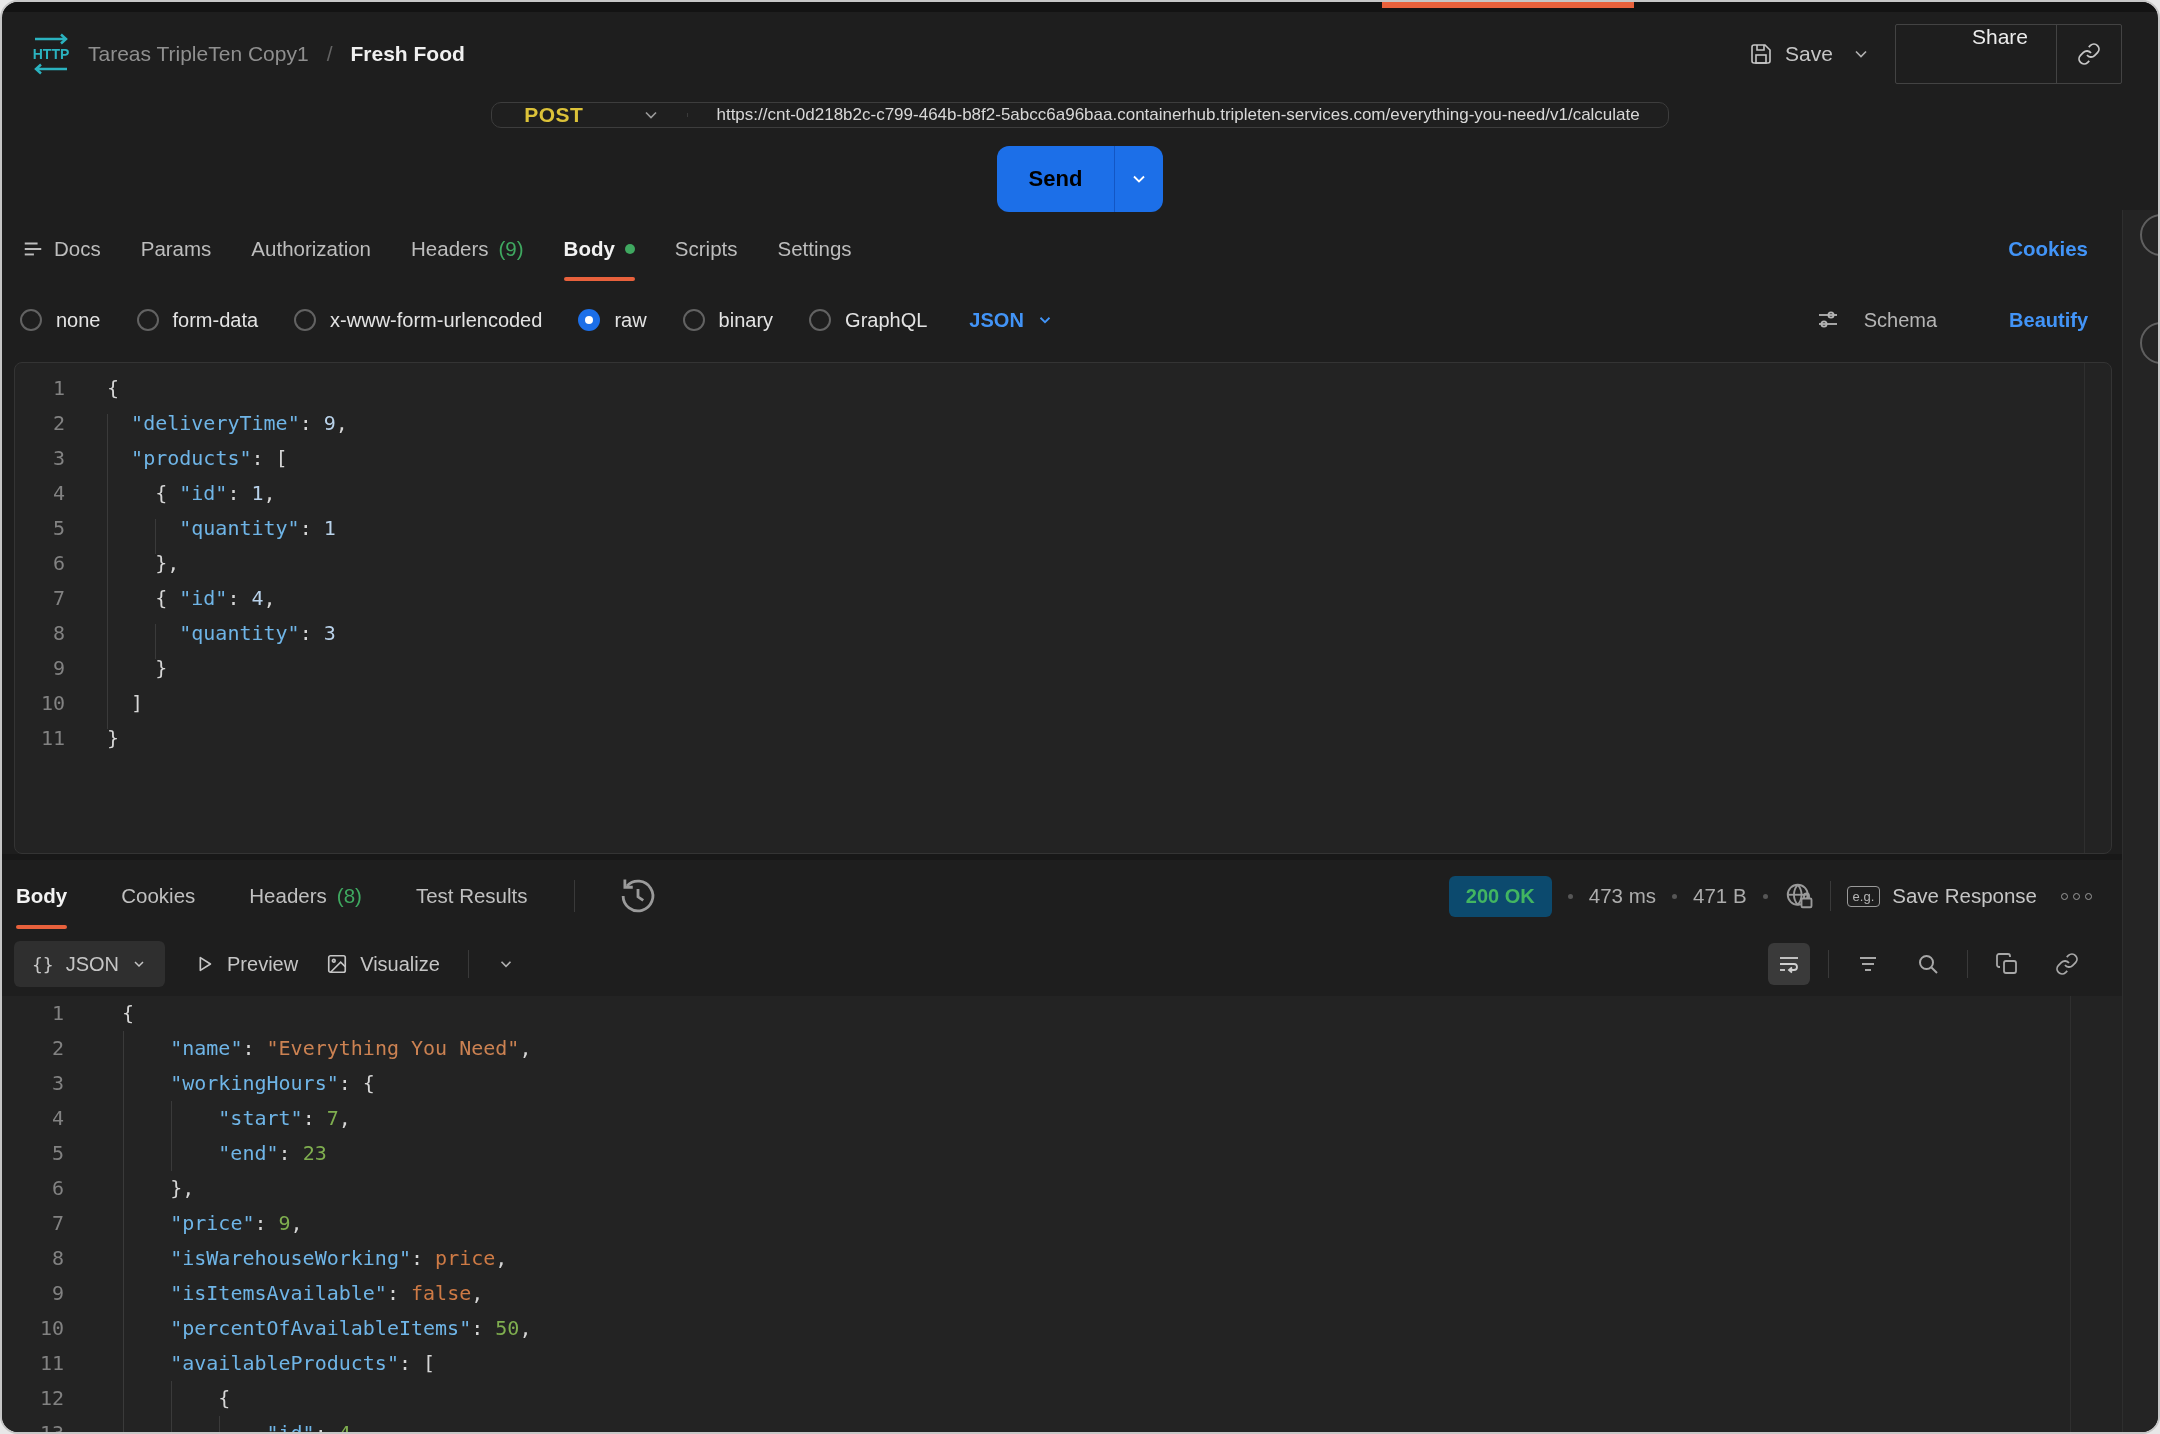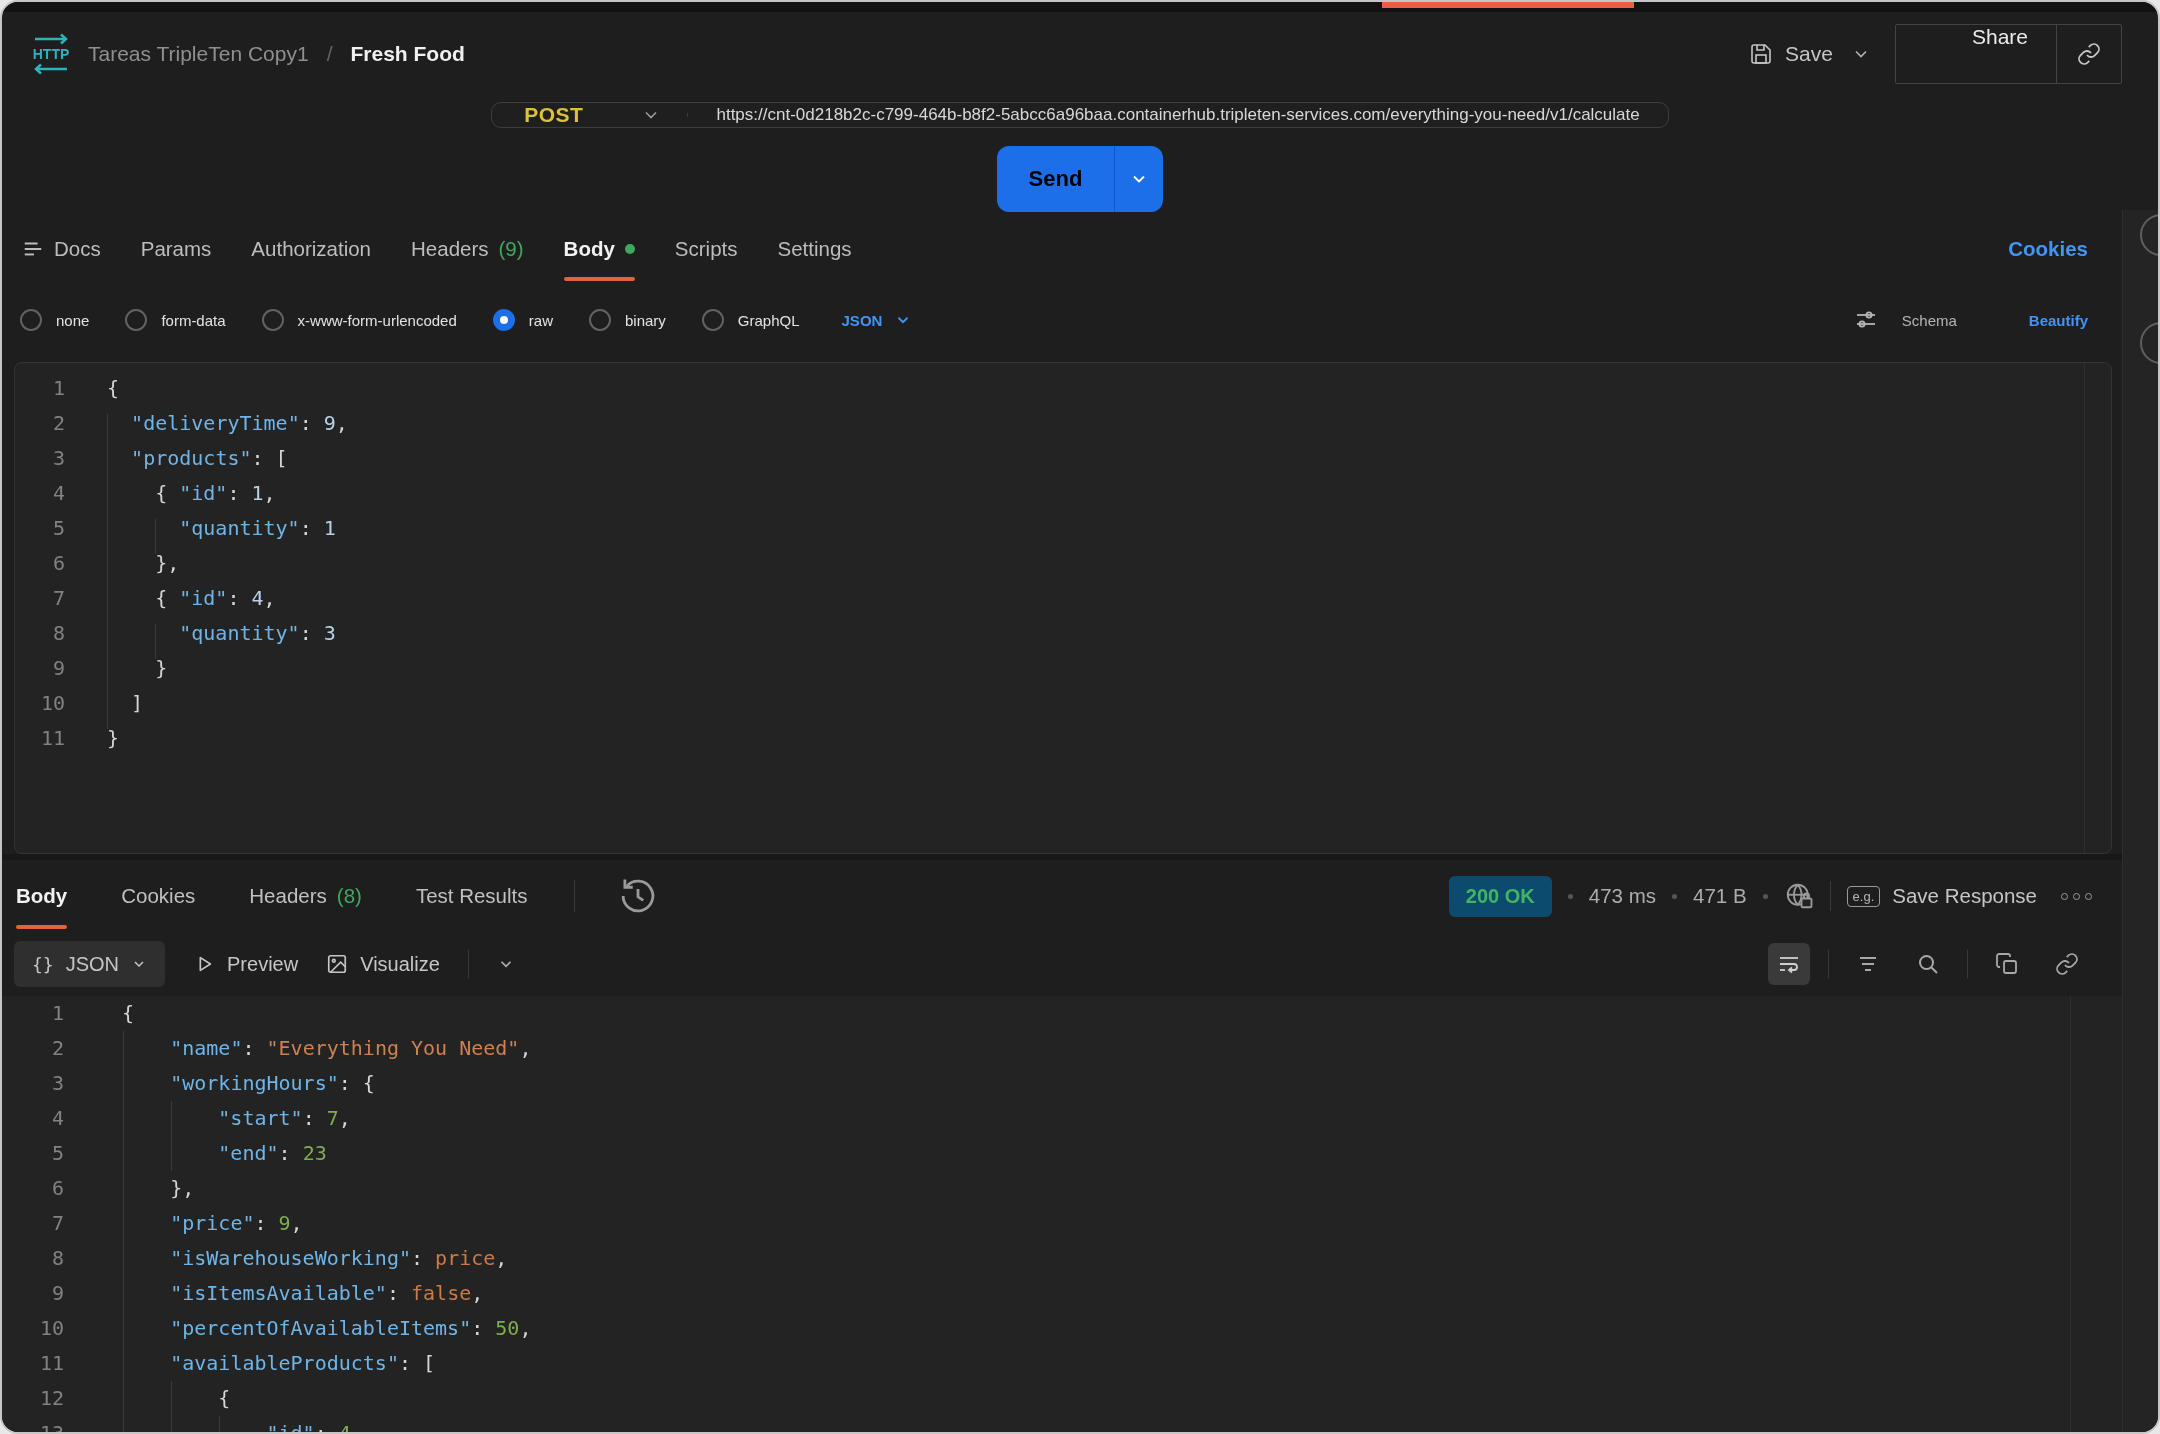--- a/index.html
+++ b/index.html
@@ -43,21 +43,21 @@
     font-size:20.5px;color:#bdbdbd;}
   .tab{display:flex;align-items:center;gap:10px;position:relative;height:100%;}
   .tab.active{color:#f2f2f2;font-weight:600;}
   .tab.active::after{content:"";position:absolute;left:0;right:0;bottom:3px;height:4px;background:#e8613c;border-radius:2px;}
   .count-green{color:#3fa860;}
   .green-dot{width:10px;height:10px;border-radius:50%;background:#3fa860;flex:none;}
   .cookies{margin-left:auto;color:#4294f7;font-weight:700;}
 
   
   .body-type{top:286px;height:64px;display:flex;align-items:center;gap:36px;padding:0 70px 0 18px;
-    font-size:15px;color:#e3e3e3;}
+    font-size:20px;color:#e3e3e3;}
   .radio-item{display:flex;align-items:center;gap:14px;}
   .radio{width:22px;height:22px;border-radius:50%;border:2px solid #626262;box-sizing:border-box;flex:none;}
   .radio.checked{border:none;background:#1c6fe8;position:relative;}
   .radio.checked::after{content:"";position:absolute;width:8px;height:8px;border-radius:50%;background:#fff;left:7px;top:7px;}
   .lang-select{display:flex;align-items:center;gap:12px;color:#4294f7;font-weight:700;margin-left:6px;}
   .schema-group{margin-left:auto;display:flex;align-items:center;gap:24px;color:#b5b5b5;}
   .beautify{color:#4294f7;font-weight:700;margin-left:36px;}
 
   
   .editor{position:absolute;background:#232323;overflow:hidden;box-sizing:border-box;}

